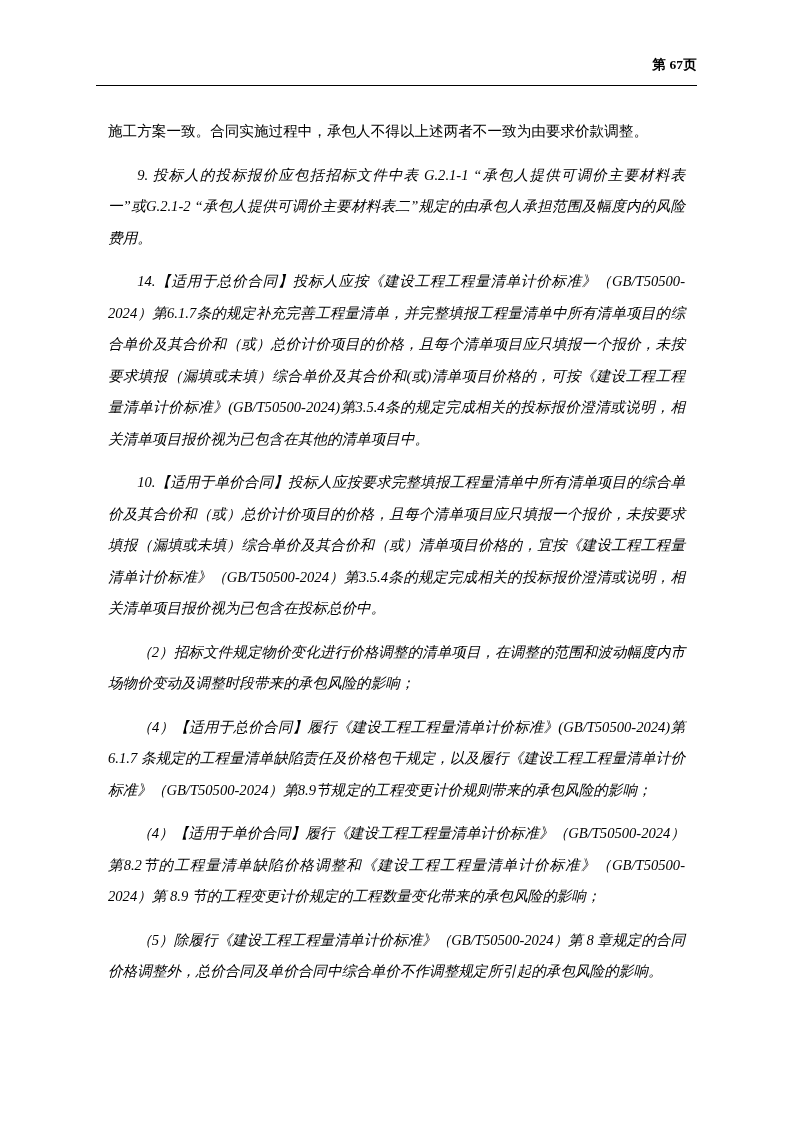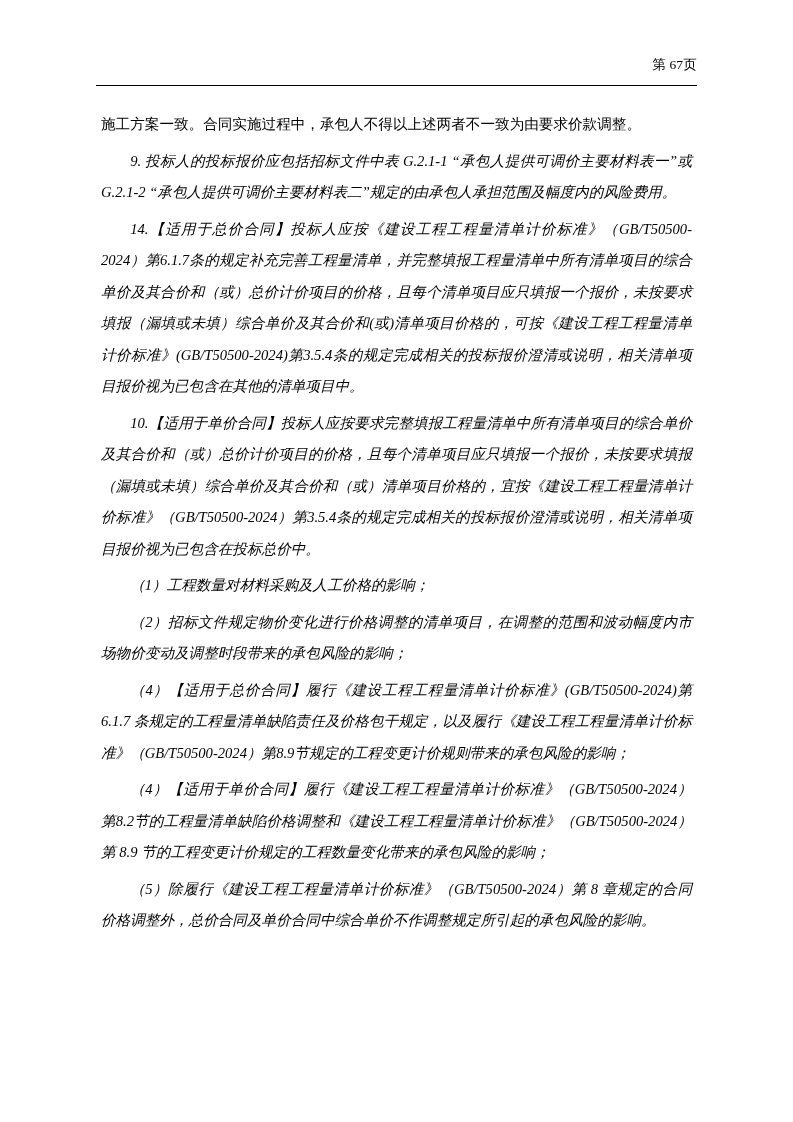--- a/index.html
+++ b/index.html
@@ -27,40 +27,41 @@
     right: 96px;
     height: 30px;
   }
   .header-pagenum {
     position: absolute;
     right: 0;
     top: 0;
     font-size: 13.5px;
     font-family: "Liberation Serif", "DejaVu Serif", serif;
     letter-spacing: 0.2px;
+    font-weight: bold;
   }
   .header-rule {
     position: absolute;
     left: 0;
     right: 0;
     bottom: 0;
     border-bottom: 1.4px solid #000;
   }
   .content {
     position: absolute;
     top: 104px;
     left: 96px;
     width: 601px;
     font-size: 14.6px;
     line-height: 31.5px;
     text-align: justify;
     text-justify: inter-ideograph;
   }
   p {
-    margin: 5px;
+    margin: 12px;
     padding: 0;
     text-align: justify;
     text-justify: inter-ideograph;
   }
   p.noindent {
     text-indent: 0;
   }
   p.indent1 {
     text-indent: 2em;
     font-style: italic;
@@ -74,20 +75,19 @@
   <div class="header">
     <div class="header-pagenum">第 67页</div>
     <div class="header-rule"></div>
   </div>
 
   <div class="content">
     <p class="noindent">施工方案一致。合同实施过程中，承包人不得以上述两者不一致为由要求价款调整。</p>
     <p class="indent1">9. 投标人的投标报价应包括招标文件中表 G.2.1-1 “承包人提供可调价主要材料表一”或G.2.1-2 “承包人提供可调价主要材料表二”规定的由承包人承担范围及幅度内的风险费用。</p>
     <p class="indent1">14.【适用于总价合同】投标人应按《建设工程工程量清单计价标准》（GB/T50500-2024）第6.1.7条的规定补充完善工程量清单，并完整填报工程量清单中所有清单项目的综合单价及其合价和（或）总价计价项目的价格，且每个清单项目应只填报一个报价，未按要求填报（漏填或未填）综合单价及其合价和(或)清单项目价格的，可按《建设工程工程量清单计价标准》(GB/T50500-2024)第3.5.4条的规定完成相关的投标报价澄清或说明，相关清单项目报价视为已包含在其他的清单项目中。</p>
     <p class="indent1">10.【适用于单价合同】投标人应按要求完整填报工程量清单中所有清单项目的综合单价及其合价和（或）总价计价项目的价格，且每个清单项目应只填报一个报价，未按要求填报（漏填或未填）综合单价及其合价和（或）清单项目价格的，宜按《建设工程工程量清单计价标准》（GB/T50500-2024）第3.5.4条的规定完成相关的投标报价澄清或说明，相关清单项目报价视为已包含在投标总价中。</p>
-    <p class="indent1">（1）工程数量对材料采购及人工价格的影响；</p>
     <p class="indent1">（2）招标文件规定物价变化进行价格调整的清单项目，在调整的范围和波动幅度内市场物价变动及调整时段带来的承包风险的影响；</p>
     <p class="indent1">（4）【适用于总价合同】履行《建设工程工程量清单计价标准》(GB/T50500-2024)第 6.1.7 条规定的工程量清单缺陷责任及价格包干规定，以及履行《建设工程工程量清单计价标准》（GB/T50500-2024）第8.9节规定的工程变更计价规则带来的承包风险的影响；</p>
     <p class="indent1">（4）【适用于单价合同】履行《建设工程工程量清单计价标准》（GB/T50500-2024）第8.2节的工程量清单缺陷价格调整和《建设工程工程量清单计价标准》（GB/T50500-2024）第 8.9 节的工程变更计价规定的工程数量变化带来的承包风险的影响；</p>
     <p class="indent1">（5）除履行《建设工程工程量清单计价标准》（GB/T50500-2024）第 8 章规定的合同价格调整外，总价合同及单价合同中综合单价不作调整规定所引起的承包风险的影响。</p>
   </div>
 
 </div>
 
 </body></html>

